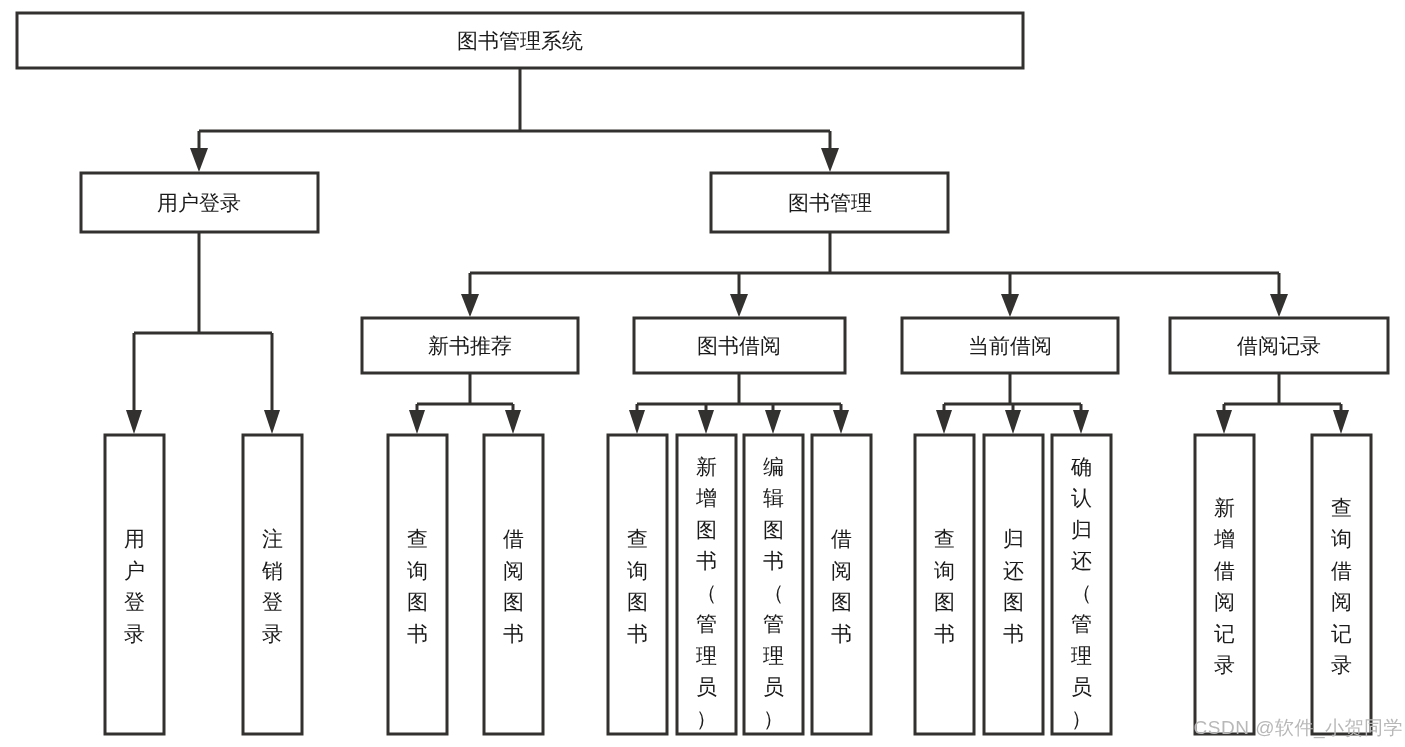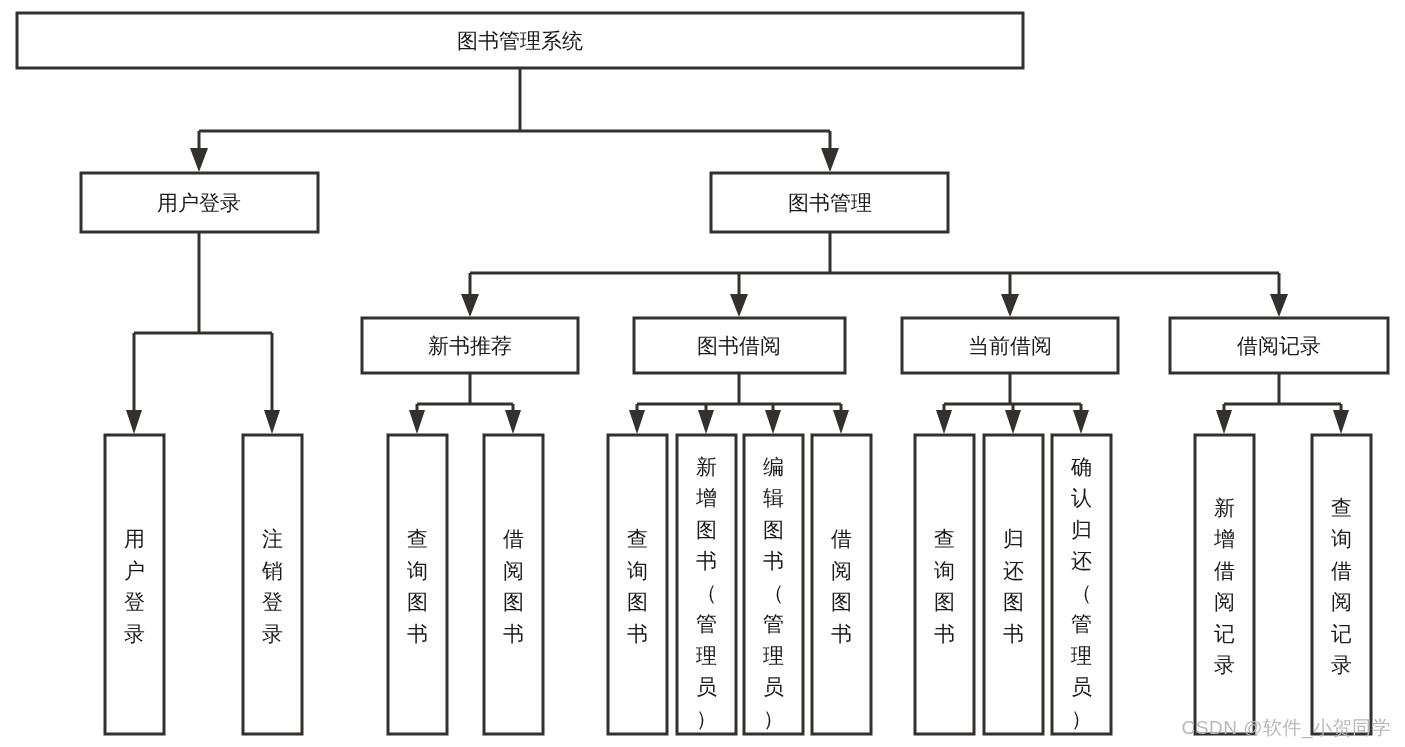--- a/index.html
+++ b/index.html
@@ -49,21 +49,21 @@
     stroke-width: 3;
     fill: none;
     stroke-linecap: butt;
   }
   .arrow-head {
     fill: #33312f;
     stroke: none;
   }
   .watermark {
     position: absolute;
-    right: 14px;
+    right: 2px;
     bottom: 6px;
     font-family: "Liberation Sans", "DejaVu Sans", sans-serif;
     font-size: 19px;
     color: #b8b8b8;
     white-space: nowrap;
     letter-spacing: 0.5px;
     user-select: none;
   }
 </style>
 </head>

